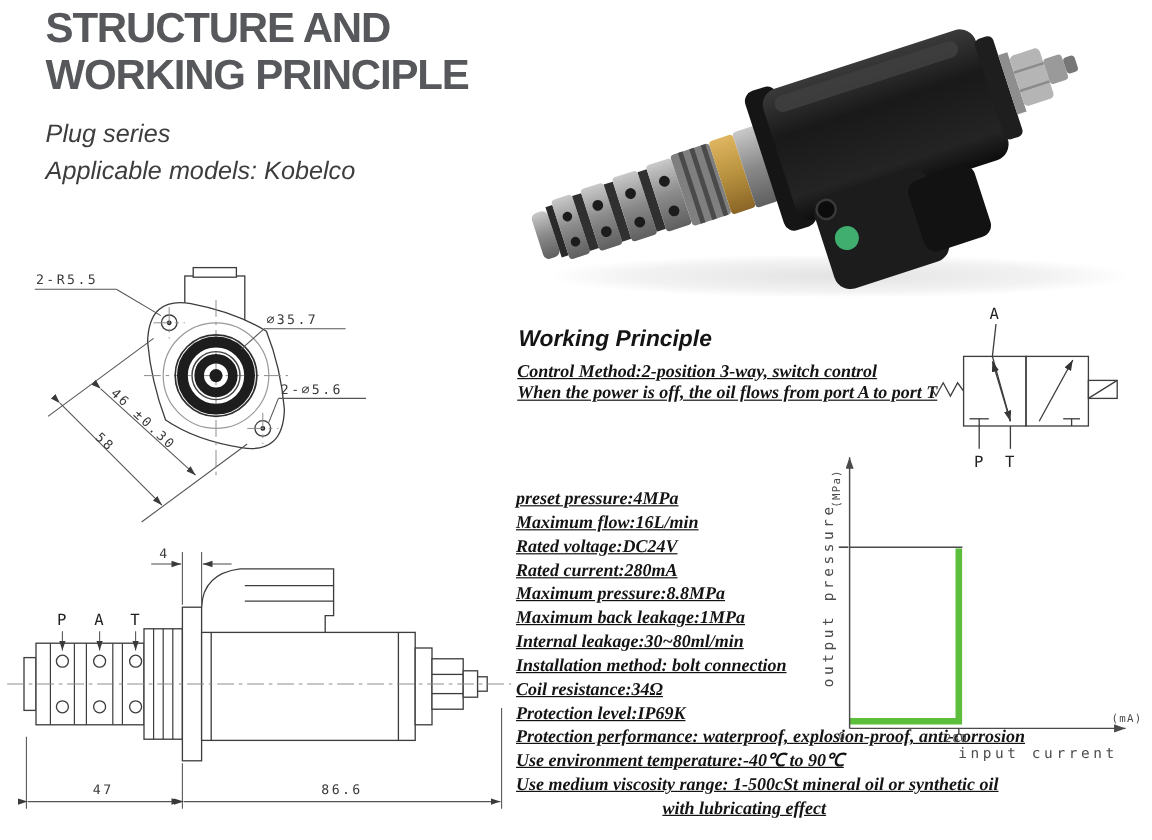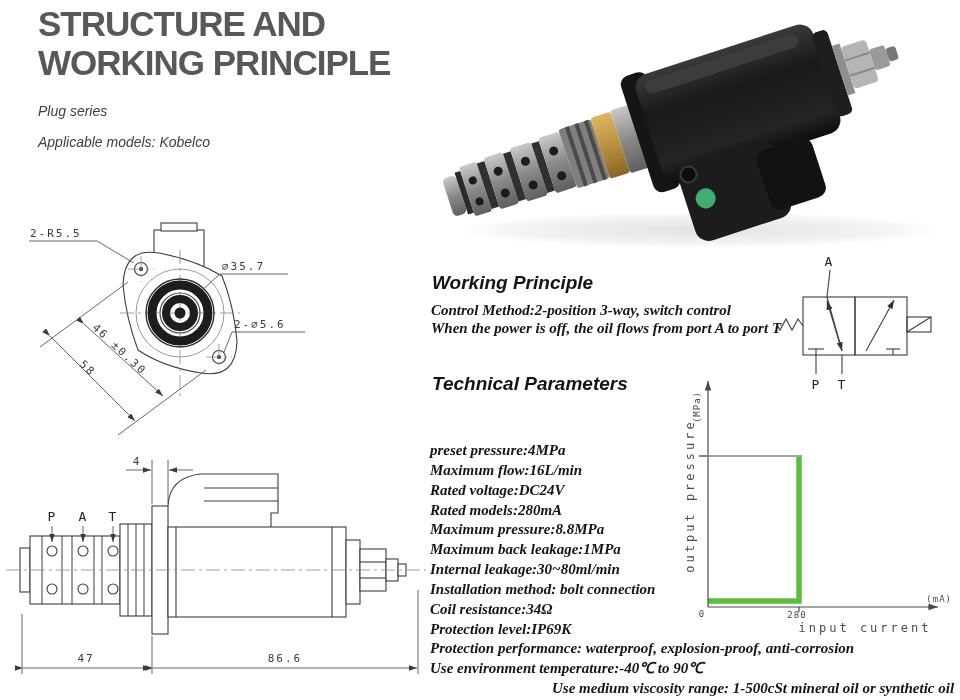--- a/index.html
+++ b/index.html
@@ -2,31 +2,31 @@
 <html><head>
 <meta charset="utf-8">
 <style>
   html,body { margin:0; padding:0; background:#ffffff; }
   .page { position:relative; width:960px; height:700px; background:#fff; overflow:hidden;
           font-family:"Liberation Sans", sans-serif; }
   .abs { position:absolute; }
 
   .title { left:38px; top:4px; font-weight:bold; font-size:35px; line-height:39px;
            letter-spacing:-1px; color:#57585b; }
-  .subtitle { left:38px; top:96px; font-style:italic; font-size:14px; line-height:31px; color:#3d3d3f; }
+  .subtitle { left:38px; top:96px; font-style:italic; font-size:21px; line-height:31px; color:#3d3d3f; }
 
   .section-heading { font-style:italic; font-weight:bold; font-size:19px; color:#141414;
                      font-family:"Liberation Sans", sans-serif; }
   .wp-heading { left:432px; top:272px; }
   .tp-heading { left:432px; top:373px; }
 
   .serif-lines { font-family:"Liberation Serif", serif; font-weight:bold; font-style:italic;
-                 font-size:15px; color:#141414; white-space:nowrap; }
+                 font-size:15px; color:#141414; white-space:nowrap;text-decoration:underline; }
   .wp-lines { left:431px; top:301px; line-height:18.4px; }
-  .tp-lines { left:430px; top:407px; line-height:19.85px;margin-top:34px; }
+  .tp-lines { left:430px; top:407px; line-height:19.85px; }
   .tp-lines div:last-child { margin-left:122px; }
 
   svg { position:absolute; overflow:visible; }
   svg text { font-family:"DejaVu Sans Mono", monospace; }
   .dim  { font-size:11px; letter-spacing:2px; fill:#3a3a3a; }
   .dim-sm { font-size:9px; letter-spacing:1px; fill:#4a4a4a; }
   .axis-label { font-size:12px; letter-spacing:3px; fill:#4c4c4c; }
   .port-label { font-size:13px; letter-spacing:1px; fill:#222; }
 
   .ln   { stroke:#3d3d3d; stroke-width:1.1; fill:none; }
@@ -118,35 +118,35 @@
     <div>Plug series</div>
     <div>Applicable models: Kobelco</div>
   </div>
 
   <div class="abs section-heading wp-heading">Working Principle</div>
   <div class="abs serif-lines wp-lines">
     <div>Control Method:2-position 3-way, switch control</div>
     <div>When the power is off, the oil flows from port A to port T</div>
   </div>
 
-  <div class="abs section-heading tp-heading">Technical Parameters</div>
   <div class="abs serif-lines tp-lines">
     <div>preset pressure:4MPa</div>
     <div>Maximum flow:16L/min</div>
     <div>Rated voltage:DC24V</div>
-    <div>Rated models:280mA</div>
+    <div>Rated current:280mA</div>
     <div>Maximum pressure:8.8MPa</div>
     <div>Maximum back leakage:1MPa</div>
     <div>Internal leakage:30~80ml/min</div>
     <div>Installation method: bolt connection</div>
     <div>Coil resistance:34Ω</div>
     <div>Protection level:IP69K</div>
     <div>Protection performance: waterproof, explosion-proof, anti-corrosion</div>
     <div>Use environment temperature:-40℃ to 90℃</div>
     <div>Use medium viscosity range: 1-500cSt mineral oil or synthetic oil</div>
+    <div>with lubricating effect</div>
   </div>
 
   <svg style="left:5px; top:198px;" width="315" height="244" viewBox="5 198 315 244">
     <defs>
       <marker id="arrF" markerWidth="10" markerHeight="8" refX="9" refY="3" orient="auto">
         <path d="M0,0 L9,3 L0,6 z" fill="#3a3a3a"></path>
       </marker>
     </defs>
 
     <rect class="ln-w" x="154" y="230" width="50" height="66"></rect>

